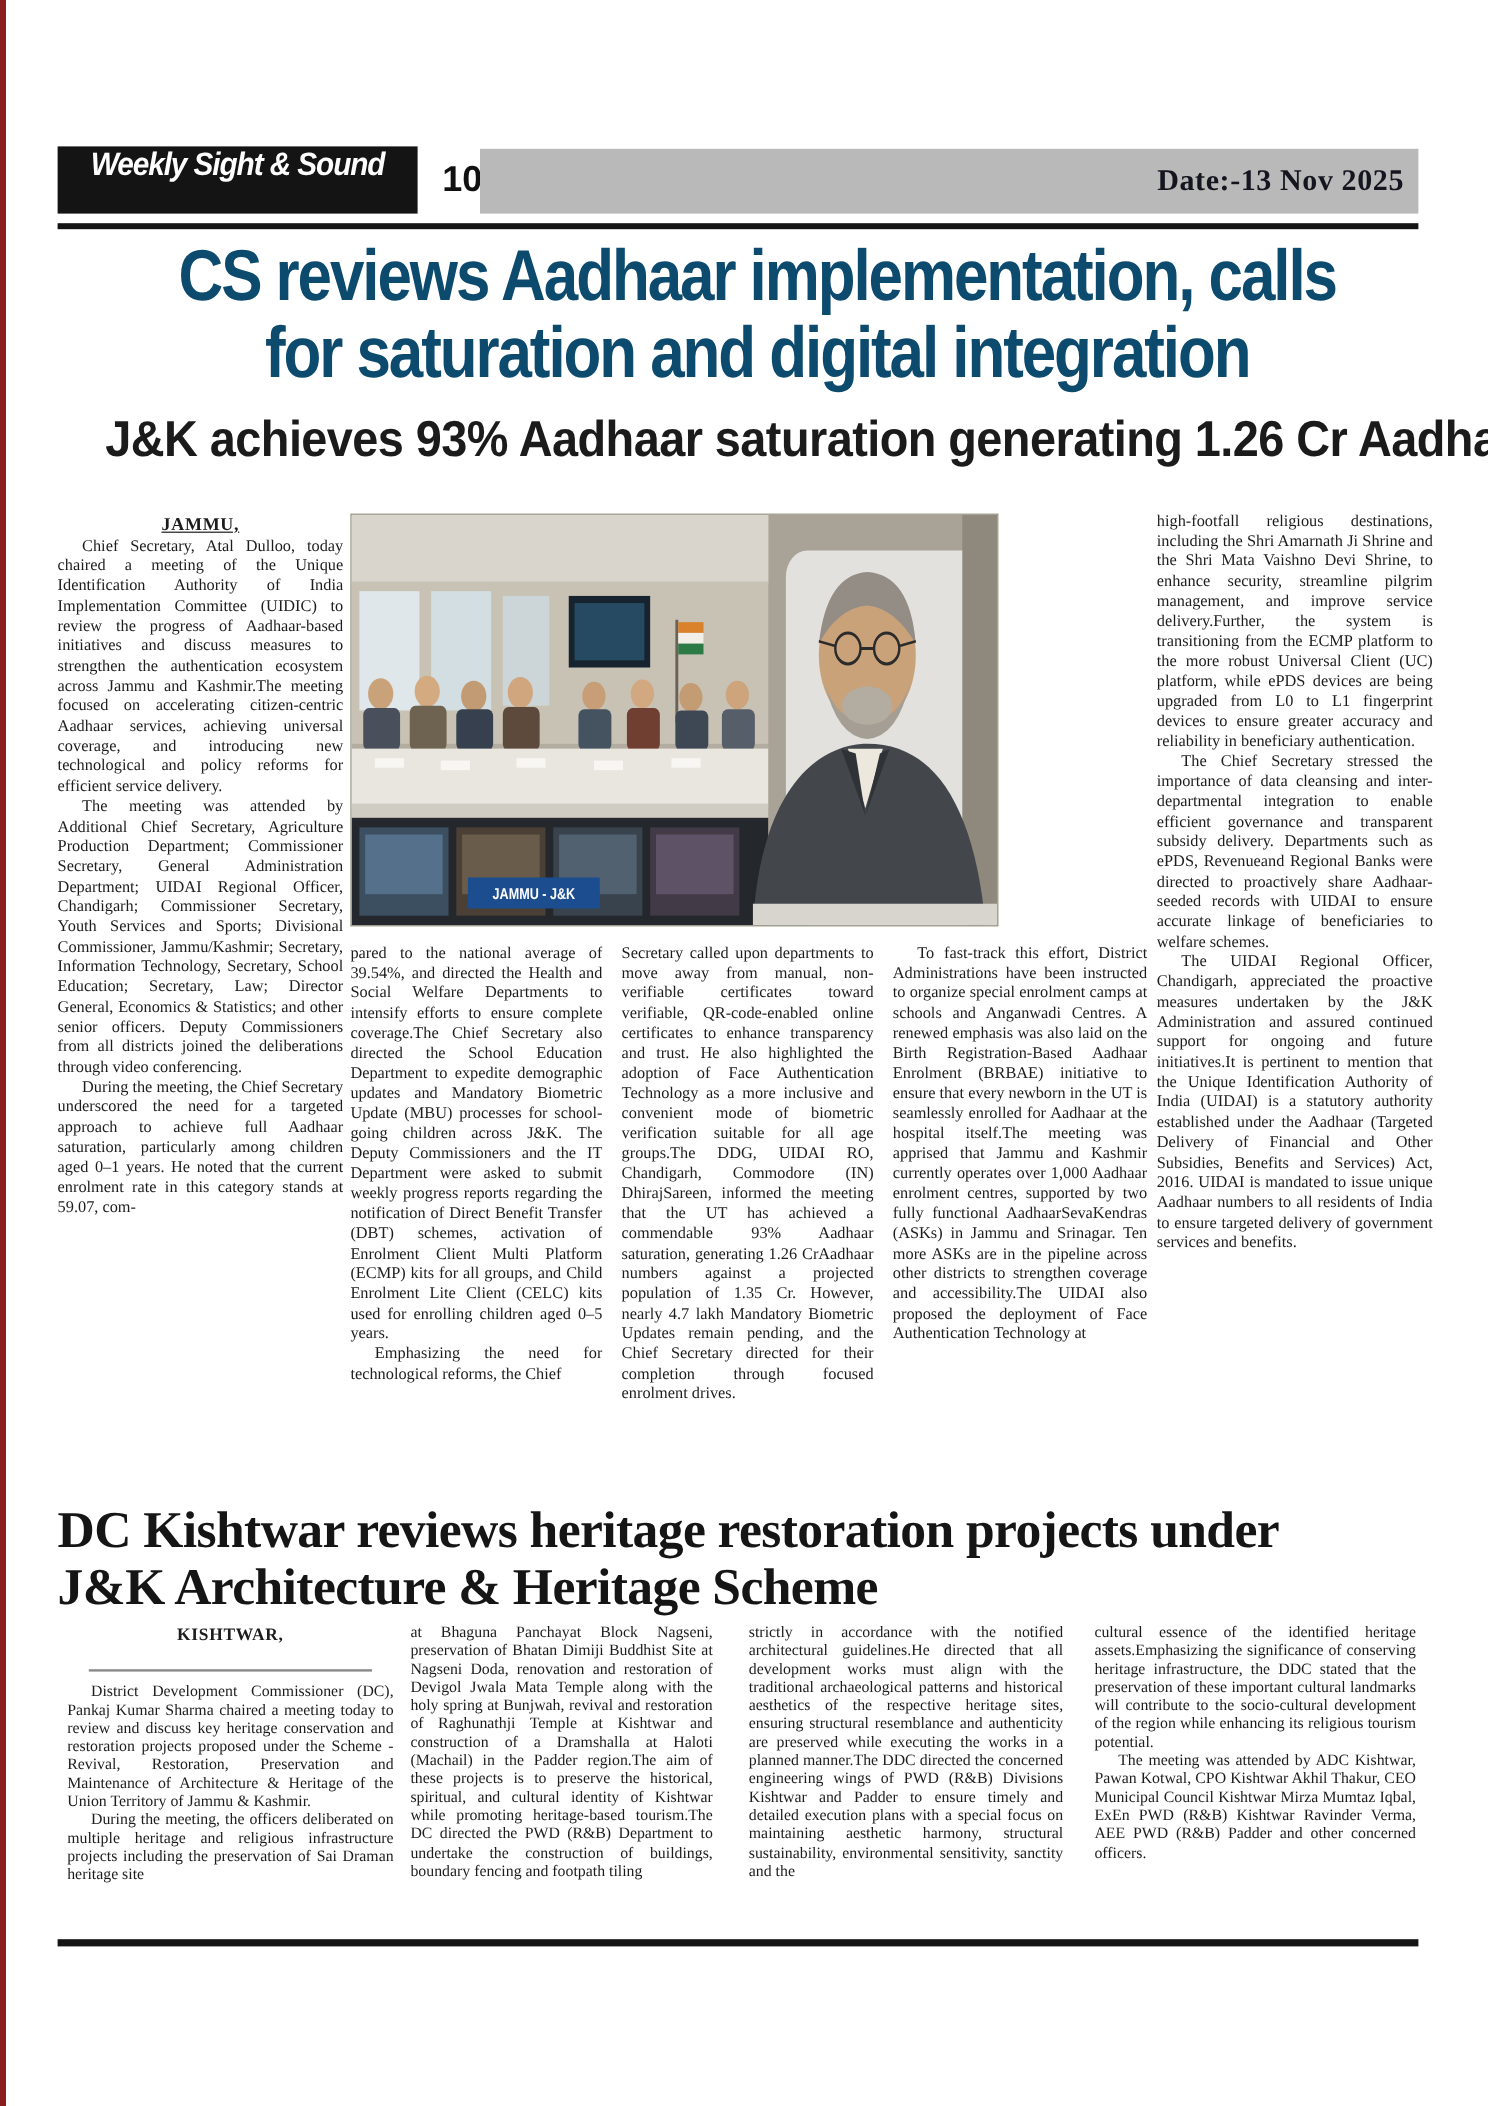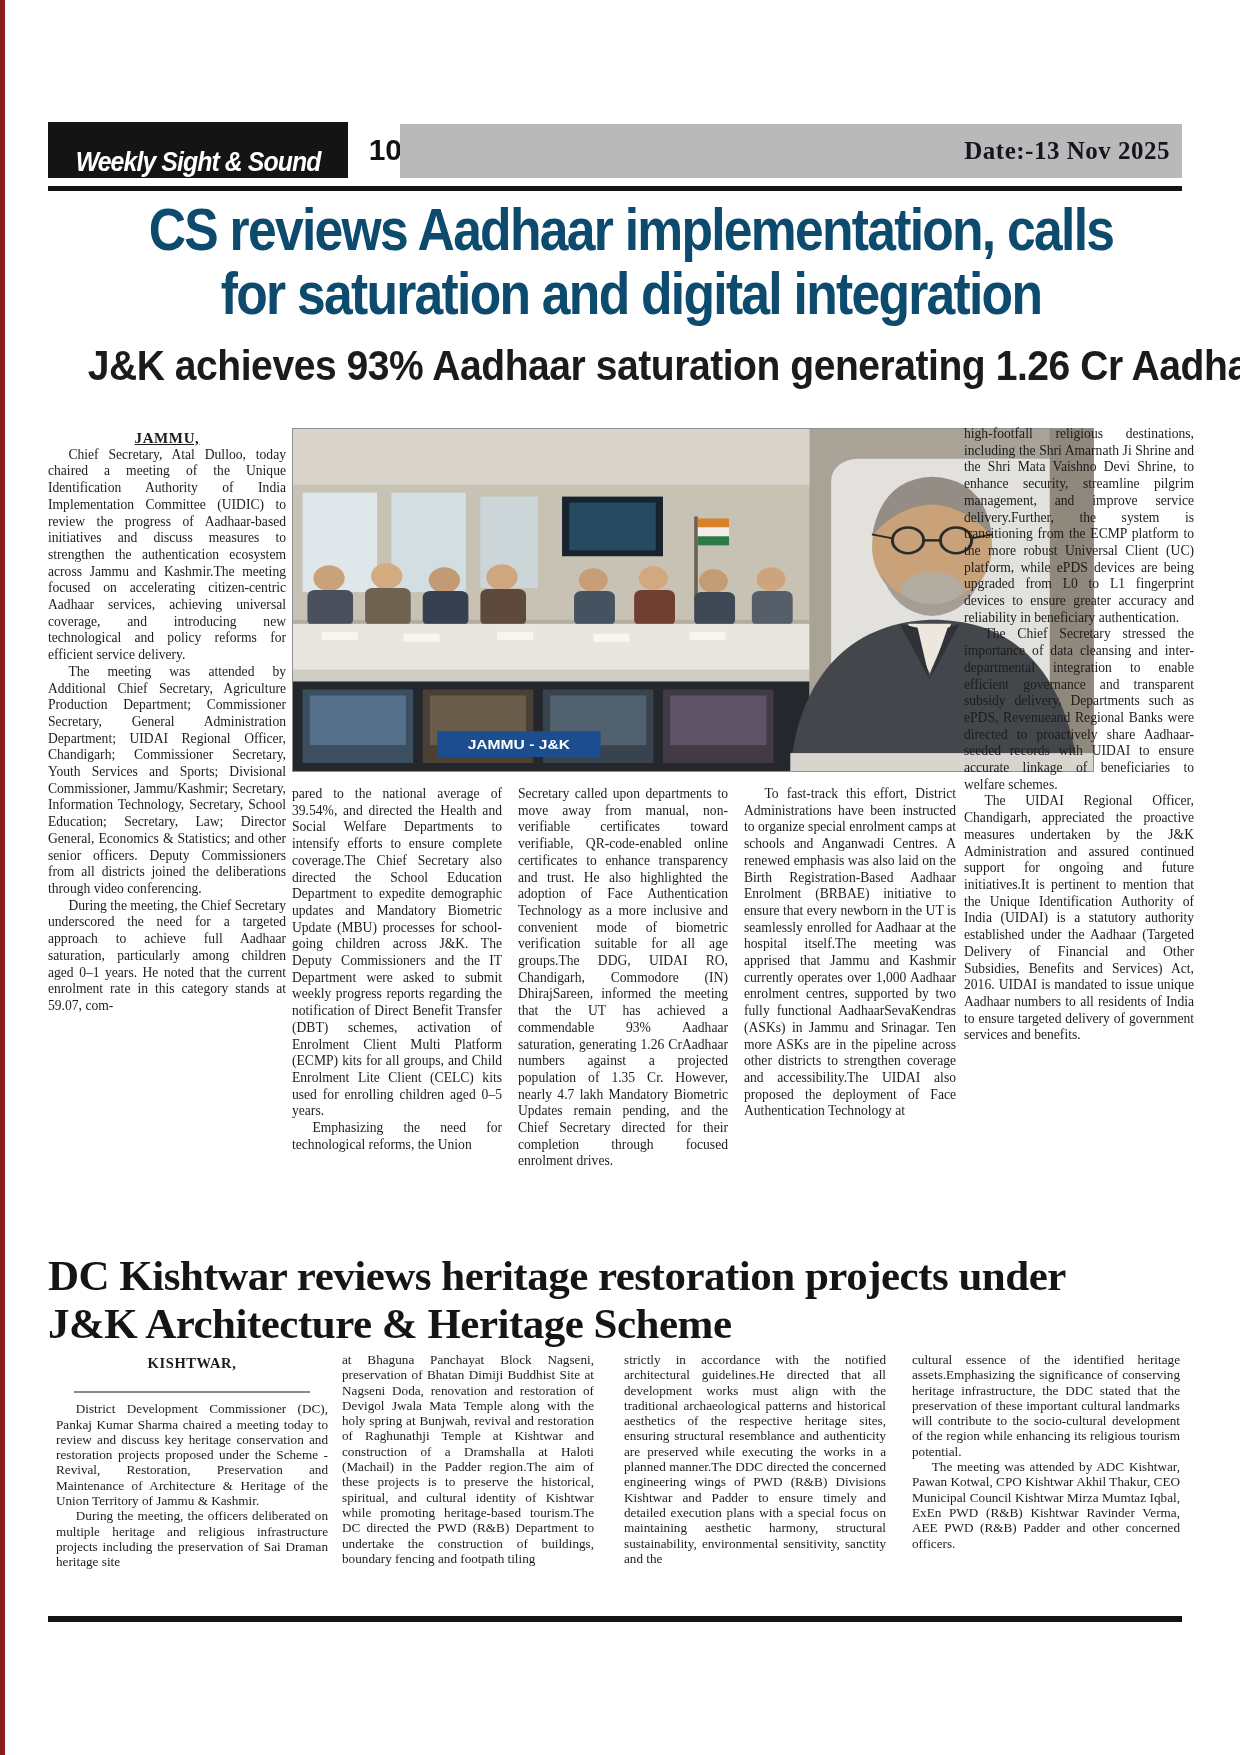--- a/index.html
+++ b/index.html
@@ -6,21 +6,21 @@
   body{
     width:1240px;height:1755px;position:relative;background:#ffffff;
     font-family:"Liberation Serif",serif;color:#1c1c1c;overflow:hidden;
   }
   .abs{position:absolute;}
   
   .page-edge{left:0;top:0;width:5px;height:1755px;background:#8a1d1d;}
 
   
   .masthead-box{left:48px;top:122px;width:300px;height:56px;background:#141414;
-    display:flex;align-items:flex-end;justify-content:center;}
+    display:flex;align-items:flex-start;justify-content:center;}
   .masthead-text{color:#fff;font-family:"Liberation Sans",sans-serif;
     font-weight:800;font-style:italic;font-size:27px;letter-spacing:-1px;
     transform:scaleX(.92);white-space:nowrap;}
   .page-number{left:352px;top:122px;width:46px;height:56px;line-height:56px;
     font-family:"Liberation Sans",sans-serif;font-weight:800;font-size:30px;color:#111;
     text-align:right;padding-left:4px;}
   .date-bar{left:400px;top:124px;width:782px;height:54px;background:#b9b9b9;
     display:flex;align-items:center;justify-content:flex-end;padding-right:12px;box-sizing:border-box;}
   .date-text{font-family:"Liberation Serif",serif;font-weight:700;font-size:25px;
     color:#15151f;letter-spacing:.5px;white-space:nowrap;}
@@ -39,21 +39,21 @@
   .col{overflow:hidden;text-align:justify;}
   .a1-body{font-size:13.6px;line-height:16.7px;}
   .a2-body{font-size:13.2px;line-height:15.3px;}
   .col p{margin:0;}
   .col p.ind{text-indent:1.5em;}
   .dateline{font-weight:700;text-align:center;font-size:15px;letter-spacing:.6px;margin:0 0 4px 0;}
   .dateline .u{text-decoration:underline;}
   .a2-dateline{font-weight:700;text-align:center;font-size:14.5px;letter-spacing:.6px;
     border-bottom:2.5px solid #8a8a8a;padding-bottom:20px;margin:2px 18px 8px 18px;}
 
-  .photo-frame{left:292px;top:428px;width:802px;height:344px;border:1px solid #8f8f8f;
+  .photo-frame{left:292px;top:428px;width:540px;height:344px;border:1px solid #8f8f8f;
     box-sizing:border-box;background:#fef9c3;}
   .photo-frame svg{display:block;width:100%;height:100%;}
 
   
   .headline2{left:48px;top:1252px;width:1134px;text-align:left;
     font-family:"Liberation Serif",serif;font-weight:700;color:#151515;}
   .headline2 .hl2-line{font-size:43px;line-height:48px;letter-spacing:-.5px;white-space:nowrap;}
 
   .bottom-rule{left:48px;top:1616px;width:1134px;height:6px;background:#141414;}
 </style>
@@ -169,21 +169,21 @@
 
 <div class="abs col a1-body" style="left:48px;top:430px;width:238px;height:822px;">
   <p class="dateline"><span class="u">JAMMU,</span></p>
   <p class="ind">Chief Secretary, Atal Dulloo, today chaired a meeting of the Unique Identification Authority of India Implementation Committee (UIDIC) to review the progress of Aadhaar-based initiatives and discuss measures to strengthen the authentication ecosystem across Jammu and Kashmir.The meeting focused on accelerating citizen-centric Aadhaar services, achieving universal coverage, and introducing new technological and policy reforms for efficient service delivery.</p>
   <p class="ind">The meeting was attended by Additional Chief Secretary, Agriculture Production Department; Commissioner Secretary, General Administration Department; UIDAI Regional Officer, Chandigarh; Commissioner Secretary, Youth Services and Sports; Divisional Commissioner, Jammu/Kashmir; Secretary, Information Technology, Secretary, School Education; Secretary, Law; Director General, Economics &amp; Statistics; and other senior officers. Deputy Commissioners from all districts joined the deliberations through video conferencing.</p>
   <p class="ind">During the meeting, the Chief Secretary underscored the need for a targeted approach to achieve full Aadhaar saturation, particularly among children aged 0–1 years. He noted that the current enrolment rate in this category stands at 59.07, com-</p>
 </div>
 
 <div class="abs col a1-body" style="left:292px;top:786px;width:210px;height:464px;">
   <p>pared to the national average of 39.54%, and directed the Health and Social Welfare Departments to intensify efforts to ensure complete coverage.The Chief Secretary also directed the School Education Department to expedite demographic updates and Mandatory Biometric Update (MBU) processes for school-going children across J&amp;K. The Deputy Commissioners and the IT Department were asked to submit weekly progress reports regarding the notification of Direct Benefit Transfer (DBT) schemes, activation of Enrolment Client Multi Platform (ECMP) kits for all groups, and Child Enrolment Lite Client (CELC) kits used for enrolling children aged 0–5 years.</p>
-  <p class="ind">Emphasizing the need for technological reforms, the Union</p>
+  <p class="ind">Emphasizing the need for technological reforms, the Chief</p>
 </div>
 
 <div class="abs col a1-body" style="left:518px;top:786px;width:210px;height:464px;">
   <p>Secretary called upon departments to move away from manual, non-verifiable certificates toward verifiable, QR-code-enabled online certificates to enhance transparency and trust. He also highlighted the adoption of Face Authentication Technology as a more inclusive and convenient mode of biometric verification suitable for all age groups.The DDG, UIDAI RO, Chandigarh, Commodore (IN) DhirajSareen, informed the meeting that the UT has achieved a commendable 93% Aadhaar saturation, generating 1.26 CrAadhaar numbers against a projected population of 1.35 Cr. However, nearly 4.7 lakh Mandatory Biometric Updates remain pending, and the Chief Secretary directed for their completion through focused enrolment drives.</p>
 </div>
 
 <div class="abs col a1-body" style="left:744px;top:786px;width:212px;height:464px;">
   <p class="ind">To fast-track this effort, District Administrations have been instructed to organize special enrolment camps at schools and Anganwadi Centres. A renewed emphasis was also laid on the Birth Registration-Based Aadhaar Enrolment (BRBAE) initiative to ensure that every newborn in the UT is seamlessly enrolled for Aadhaar at the hospital itself.The meeting was apprised that Jammu and Kashmir currently operates over 1,000 Aadhaar enrolment centres, supported by two fully functional AadhaarSevaKendras (ASKs) in Jammu and Srinagar. Ten more ASKs are in the pipeline across other districts to strengthen coverage and accessibility.The UIDAI also proposed the deployment of Face Authentication Technology at</p>
 </div>
 

